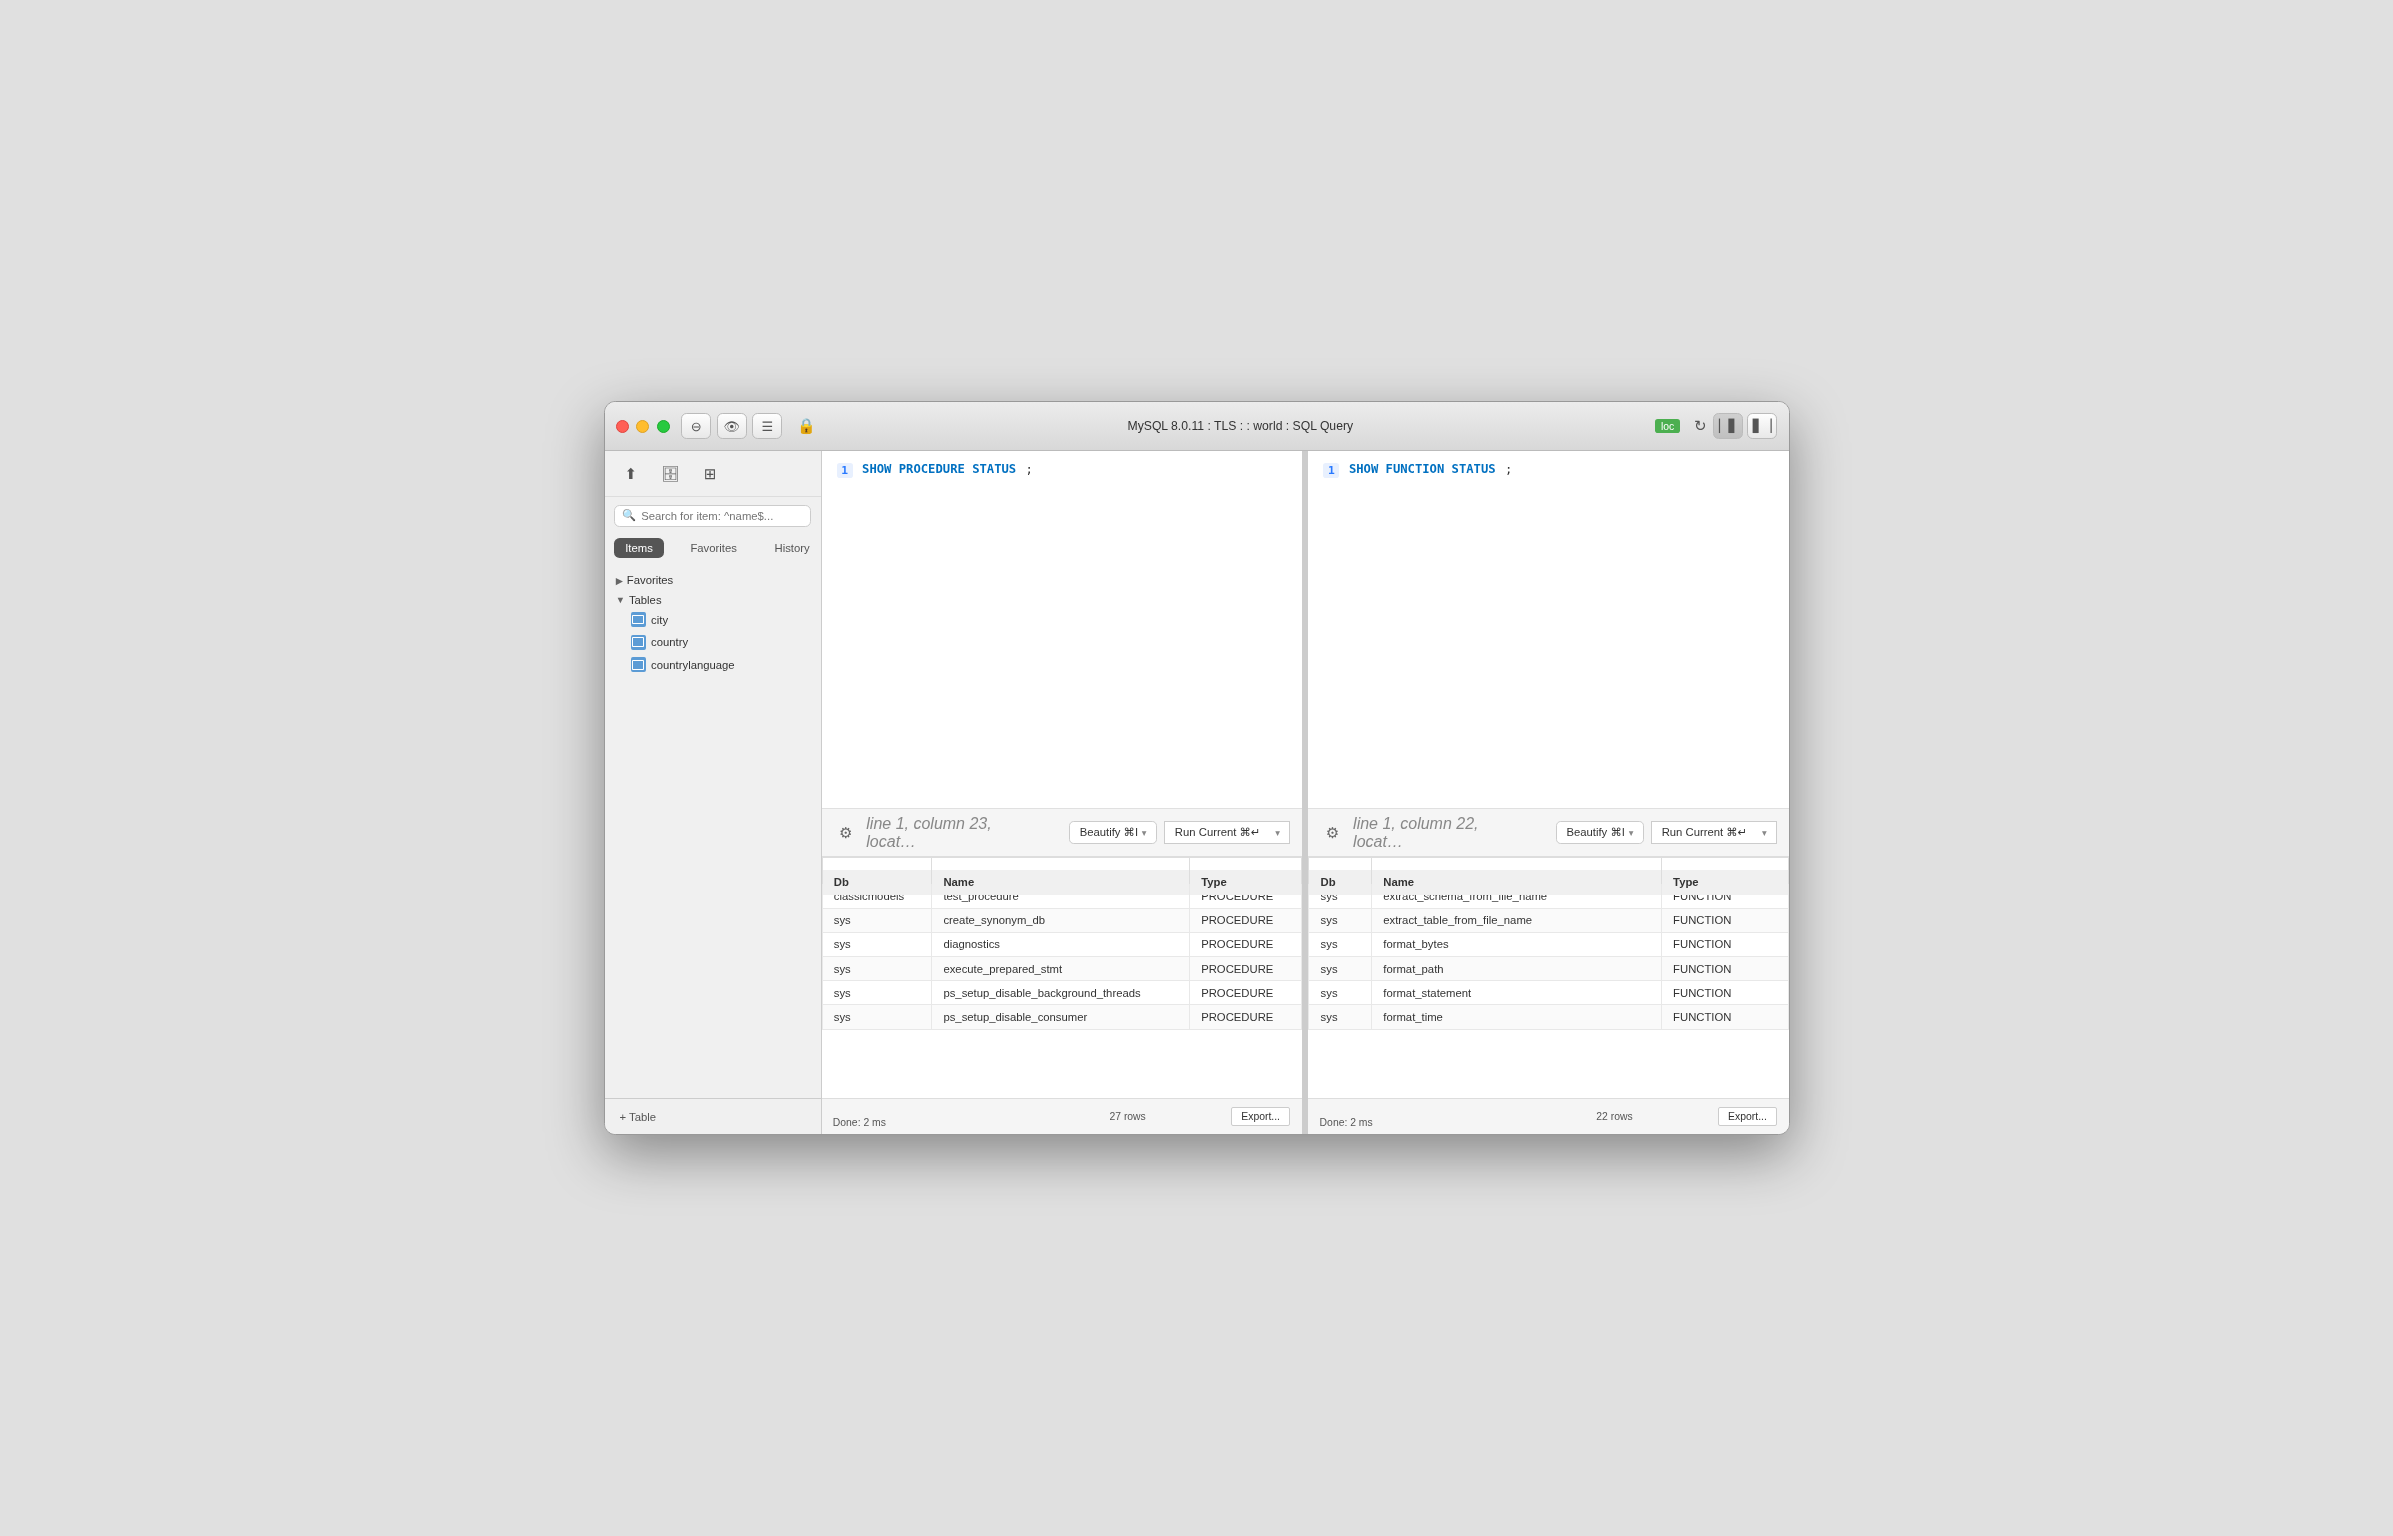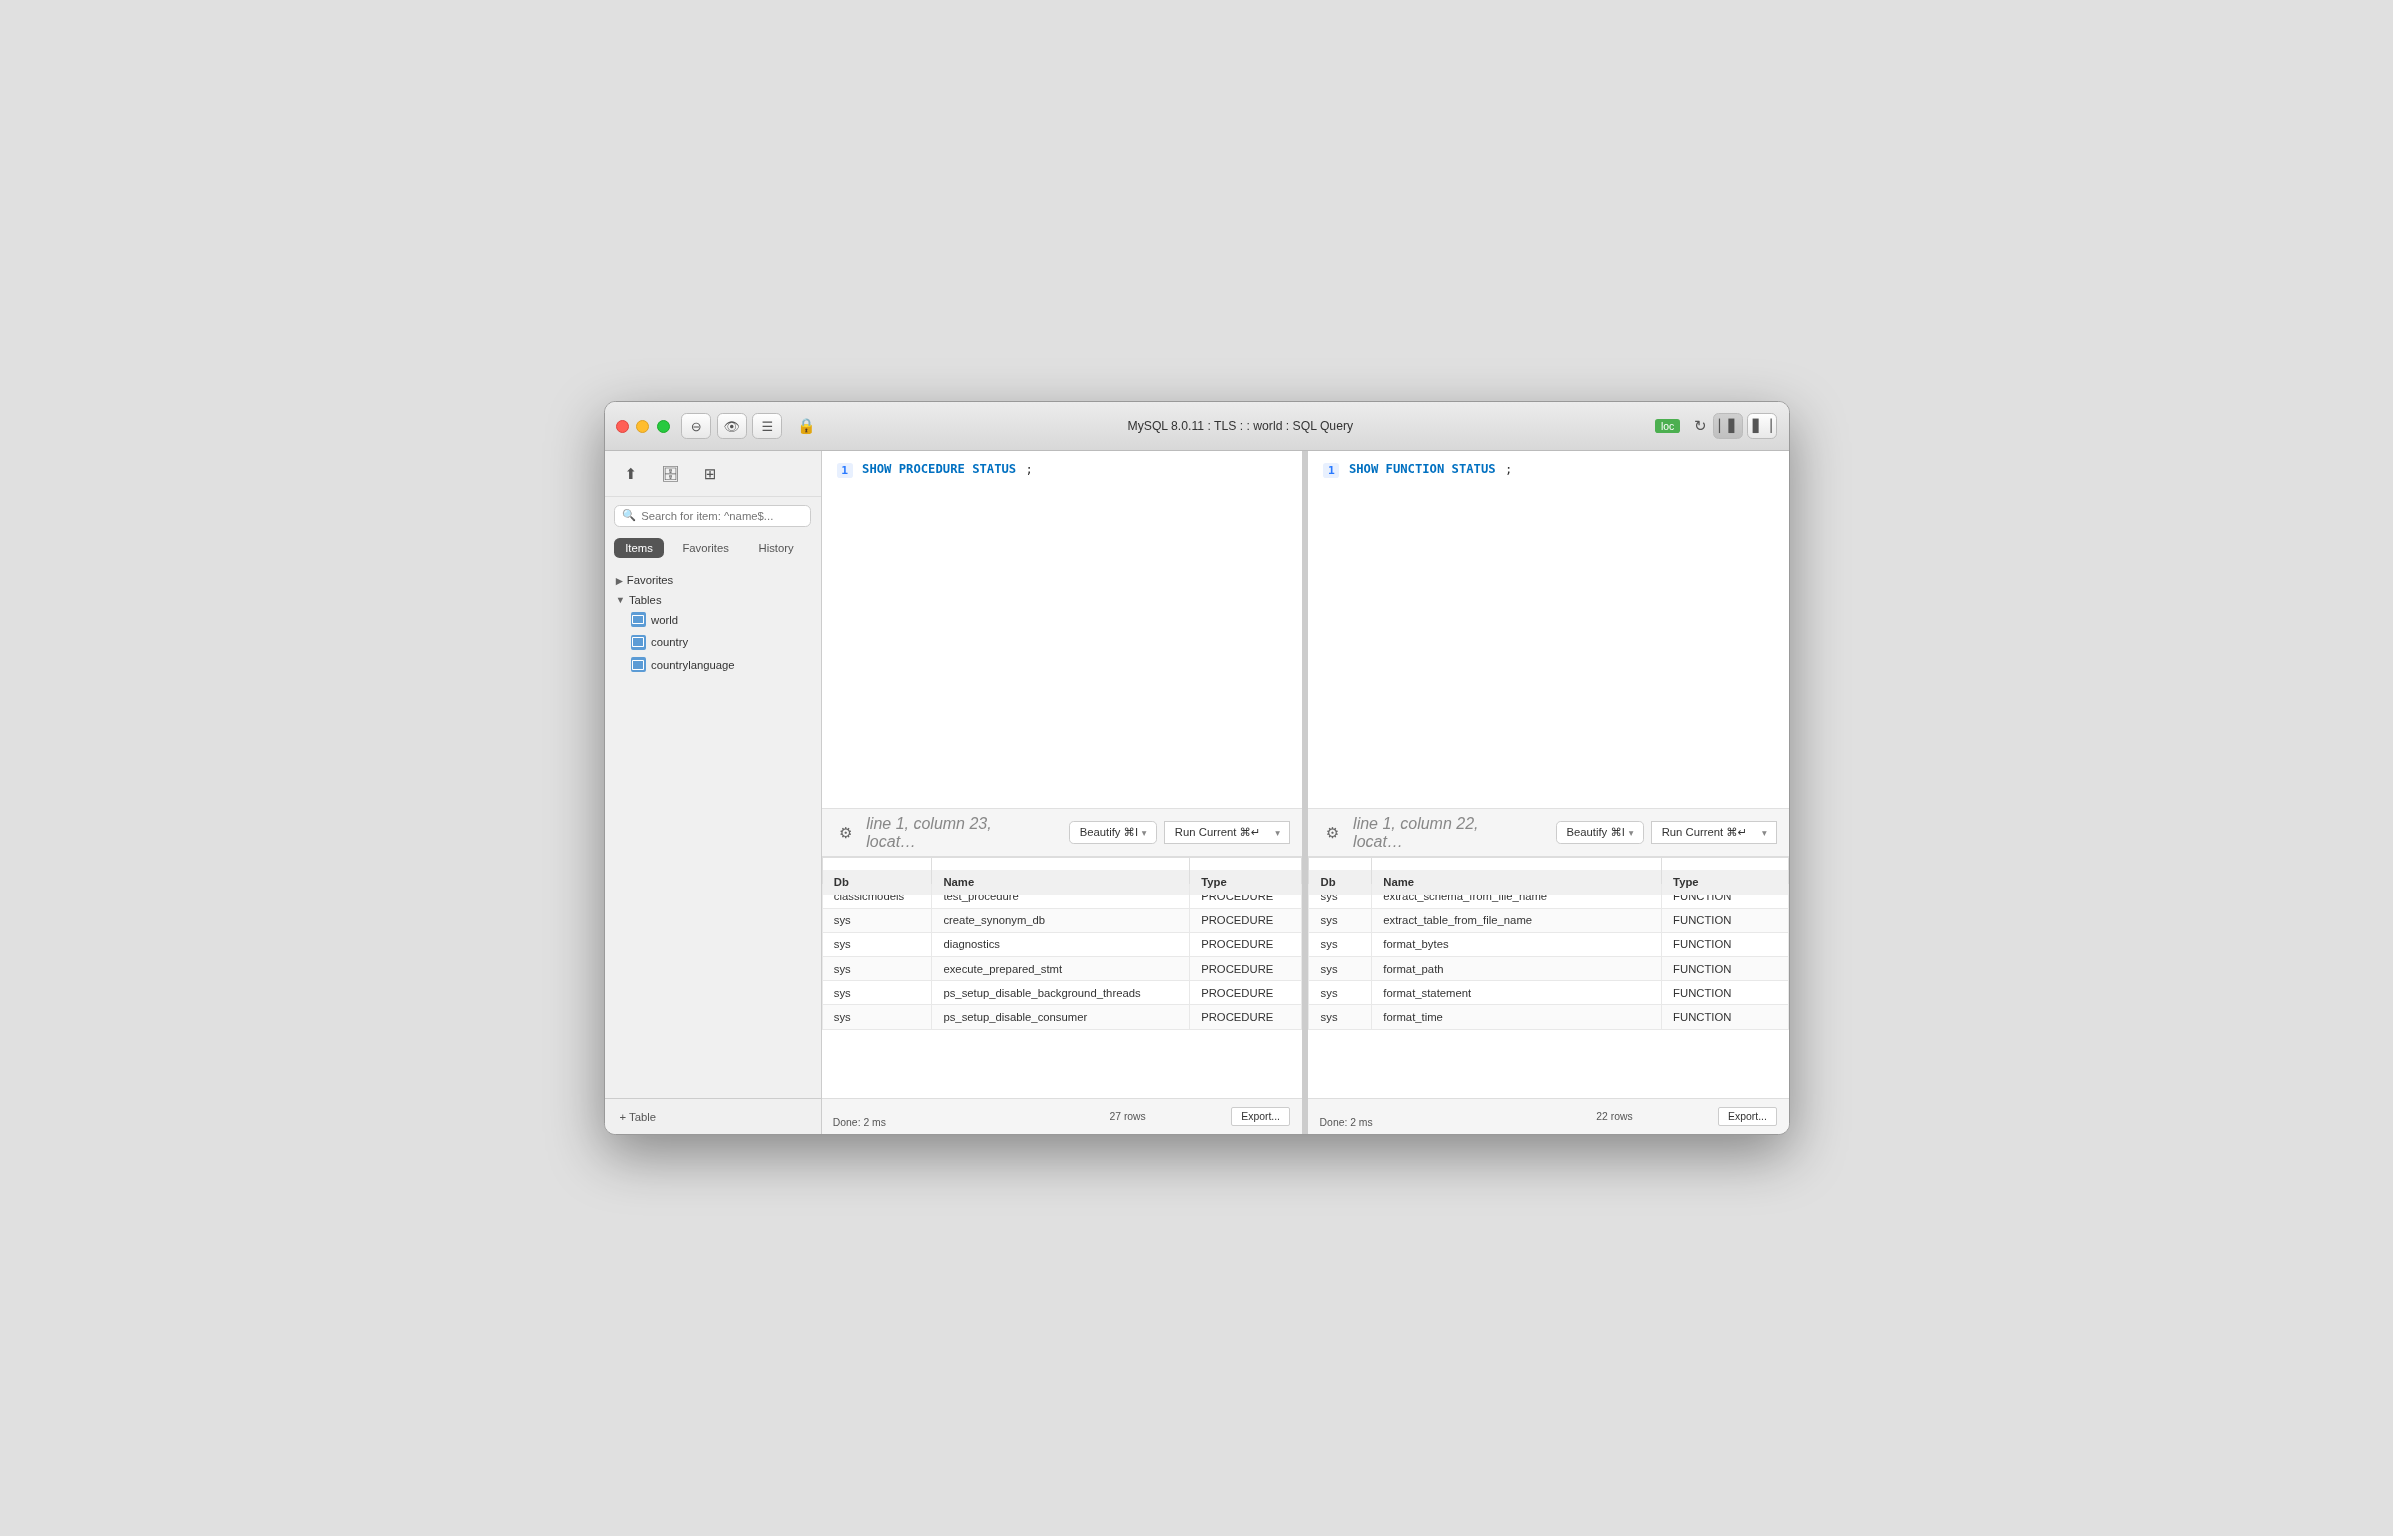--- a/index.html
+++ b/index.html
@@ -167,21 +167,21 @@
       border: none;
       outline: none;
       font-size: 11.3px;
       color: #666;
       background: transparent;
       width: 100%;
     }
     .sidebar-tabs {
       display: flex;
       padding: 3.8px 9.4px;
-      gap: 7px;
+      gap: 15px;
       margin-bottom: 3.8px;
     }
     .sidebar-tab {
       padding: 3.8px 11.3px;
       border-radius: 5.6px;
       font-size: 11.3px;
       cursor: pointer;
       color: #555;
     }
     .sidebar-tab.active {
@@ -460,21 +460,21 @@
             <span>Favorites</span>
           </div>
         </div>
         <div class="tree-group">
           <div class="tree-group-header">
             <span class="tree-arrow">▼</span>
             <span>Tables</span>
           </div>
           <div class="tree-item">
             <span class="table-icon"></span>
-            <span>world</span>
+            <span>city</span>
           </div>
           <div class="tree-item">
             <span class="table-icon"></span>
             <span>country</span>
           </div>
           <div class="tree-item">
             <span class="table-icon"></span>
             <span>countrylanguage</span>
           </div>
         </div>

